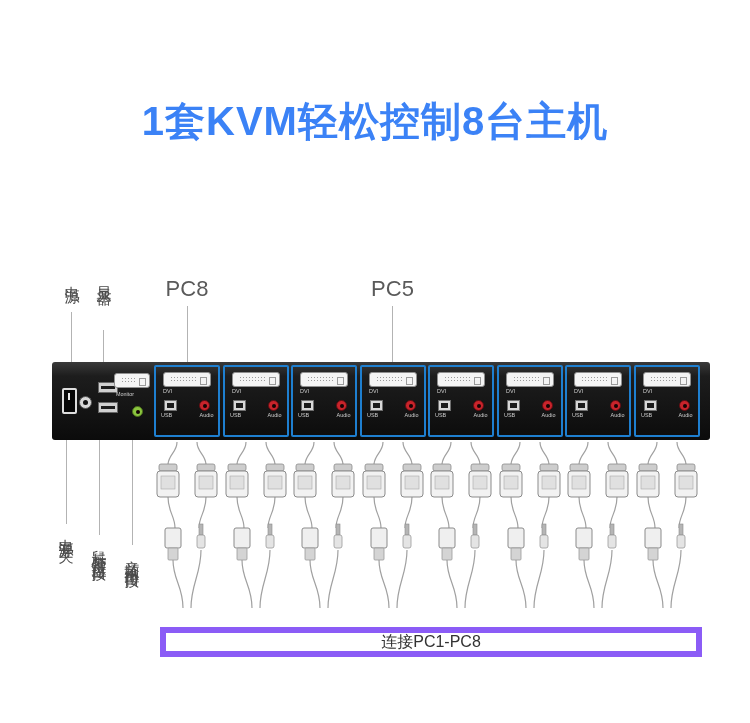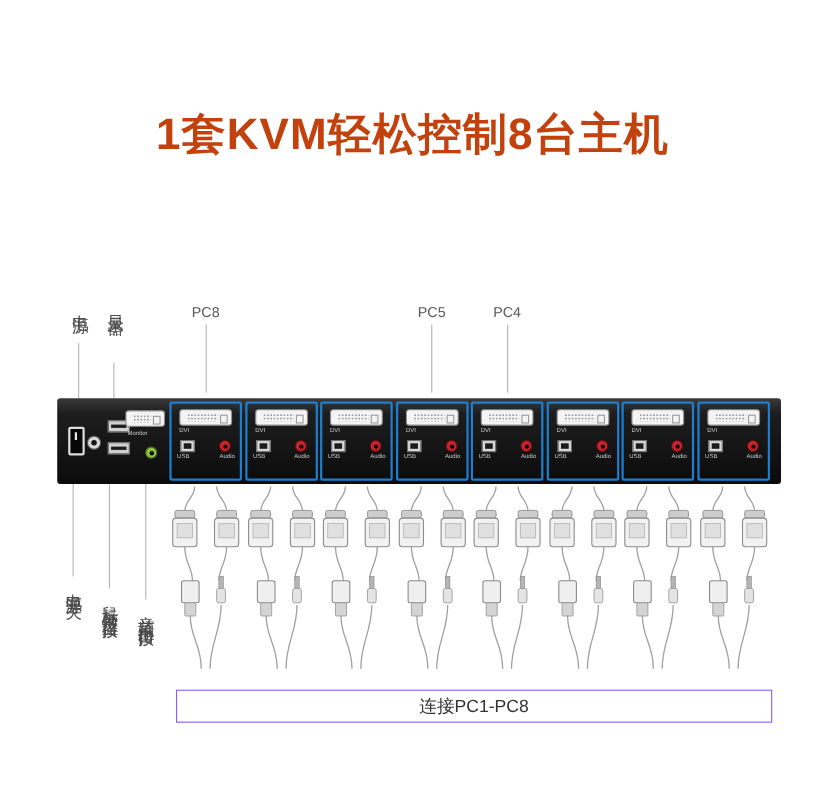--- a/index.html
+++ b/index.html
@@ -1,27 +1,27 @@
 <!DOCTYPE html>
 <html style="--highlight: #1e7fd0; --audio-jack: #c9242b; --audio-out-jack: #8bc53f;"><head>
 <meta charset="utf-8">
 <style>
   * { box-sizing: border-box; margin: 0; padding: 0; }
   html, body { background: #ffffff; }
   body { width: 750px; height: 723px; font-family: "Liberation Sans", sans-serif; }
   .stage { position: relative; width: 750px; height: 723px; background: #fff; overflow: hidden; }
 
   .title { position: absolute; top: 94px; left: 0; width: 100%; text-align: center;
-           font-size: 40px; font-weight: 600; color: #c2410c; letter-spacing: 1px; }
+           font-size: 40px; font-weight: 600; color: #3b82f6; letter-spacing: 1px; }
   .subtitle { position: absolute; top: 156px; left: 0; width: 100%; text-align: center;
               font-size: 20px; color: #252525; line-height: 30px; }
 
   
   .pc-col { position: absolute; top: 276px; width: 68px; left: calc(153px + var(--i) * 68.5px); text-align: center; }
-  .pc-label { font-size: 13px; color: #5a5a5a; }
+  .pc-label { font-size: 22px; color: #5a5a5a; }
   .drop-line { width: 1px; height: 62px; background: #b3b3b3; margin: 4px auto 0; }
 
   
   .vlabel { position: absolute; writing-mode: vertical-rl; text-orientation: upright;
             font-size: 15px; color: #4a4a4a; letter-spacing: 3px; line-height: 17px; }
   .vline  { position: absolute; width: 1px; background: #b3b3b3; }
   .vl-power   { left: 71px;  top: 312px; height: 50px; }
   .lb-power   { left: 64px;  top: 274px; }
   .vl-monitor { left: 103px; top: 330px; height: 32px; }
   .lb-monitor { left: 96px;  top: 274px; }
@@ -71,40 +71,36 @@
   .usb-b { width: 13px; height: 11px; background: #d8d8d8; border: 1px solid #6f6f6f; position: relative; }
   .usb-b::before { content: ""; position: absolute; left: 2px; right: 2px; top: 2px; bottom: 2px; background: #1b1b1b; }
   .tag-row { display: flex; justify-content: space-between; padding: 0 5px; margin-top: 1px; }
   .tag-row .tiny:last-child { transform-origin: right top; }
 
   
   .bundle-col { position: absolute; top: 442px; left: calc(153px + var(--i) * 68.5px); width: 68px; height: 185px; }
 
   
   .bracket { position: absolute; left: 160px; top: 627px; width: 542px; height: 30px;
-             border: 1px solid #8b5cf6; background: #fff; display: flex; align-items: center; justify-content: center;
+             border: 6px solid #8b5cf6; background: #fff; display: flex; align-items: center; justify-content: center;
              font-size: 16px; color: #333; }
 </style>
 </head>
 <body>
 
 <div class="stage">
 
   <div class="title">1套KVM轻松控制8台主机</div>
 
   <div class="pc-col" style="--i: 0;">
       <div class="pc-label">PC8</div>
       <div class="drop-line"></div>
     </div>
     <div class="pc-col" style="--i: 3;">
       <div class="pc-label">PC5</div>
-      <div class="drop-line"></div>
-    </div>
-    <div class="pc-col" style="--i: 4;">
-      <div class="pc-label">PC4</div>
       <div class="drop-line"></div>
     </div>
 
   <div class="vlabel lb-power">电源</div>
   <div class="vline vl-power"></div>
   <div class="vlabel lb-monitor">显示器</div>
   <div class="vline vl-monitor"></div>
 
   <div class="vline vl-pswitch"></div>
   <div class="vlabel lb-pswitch">电源开关</div>

